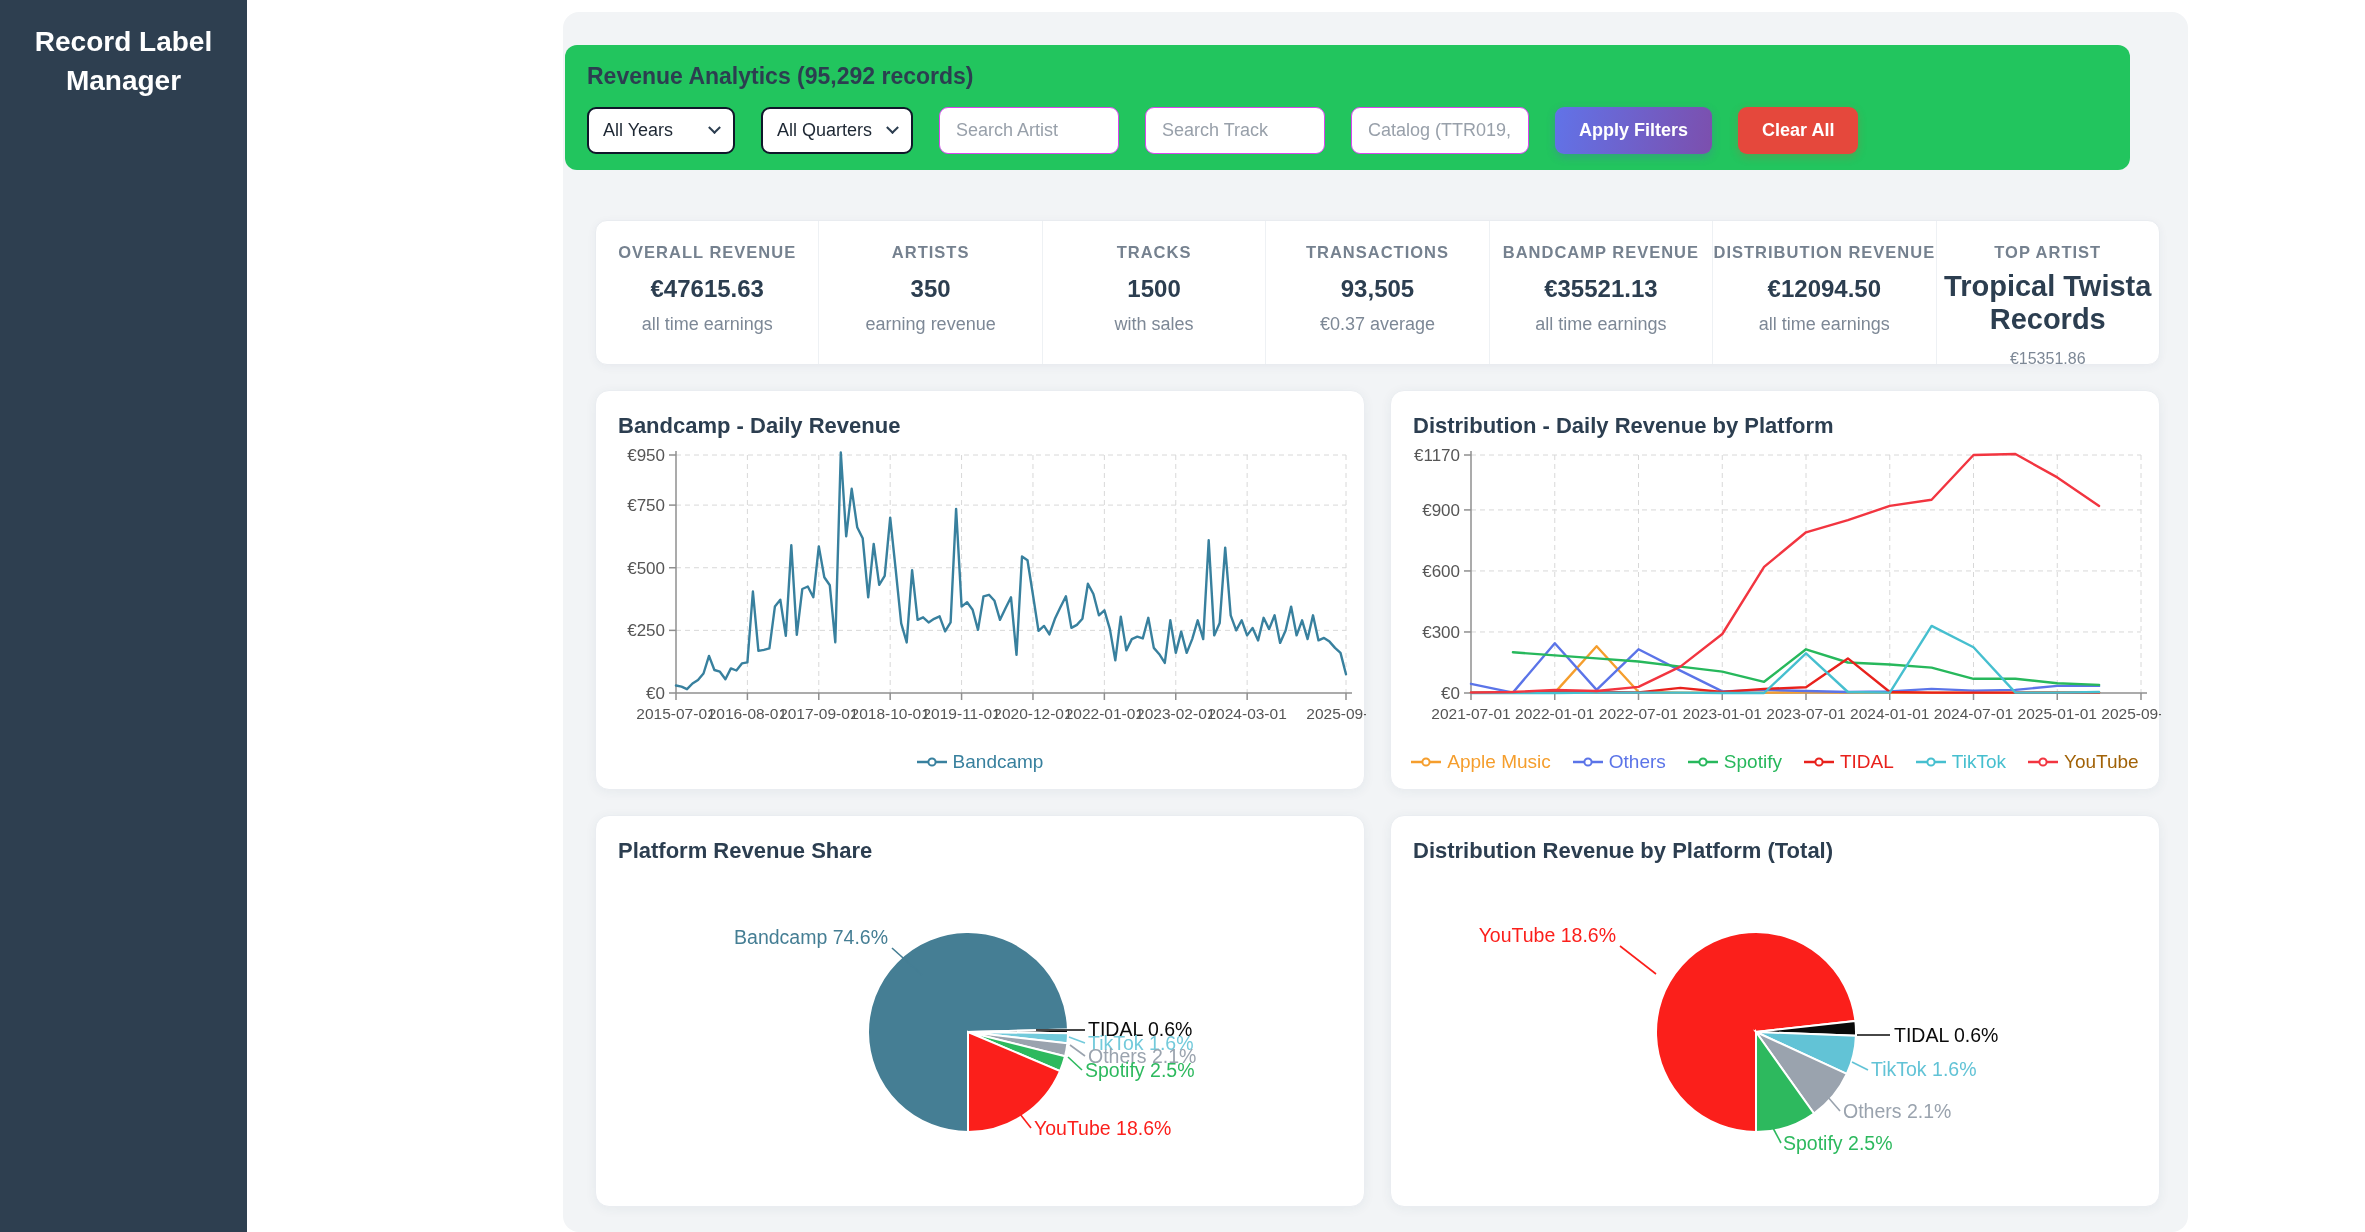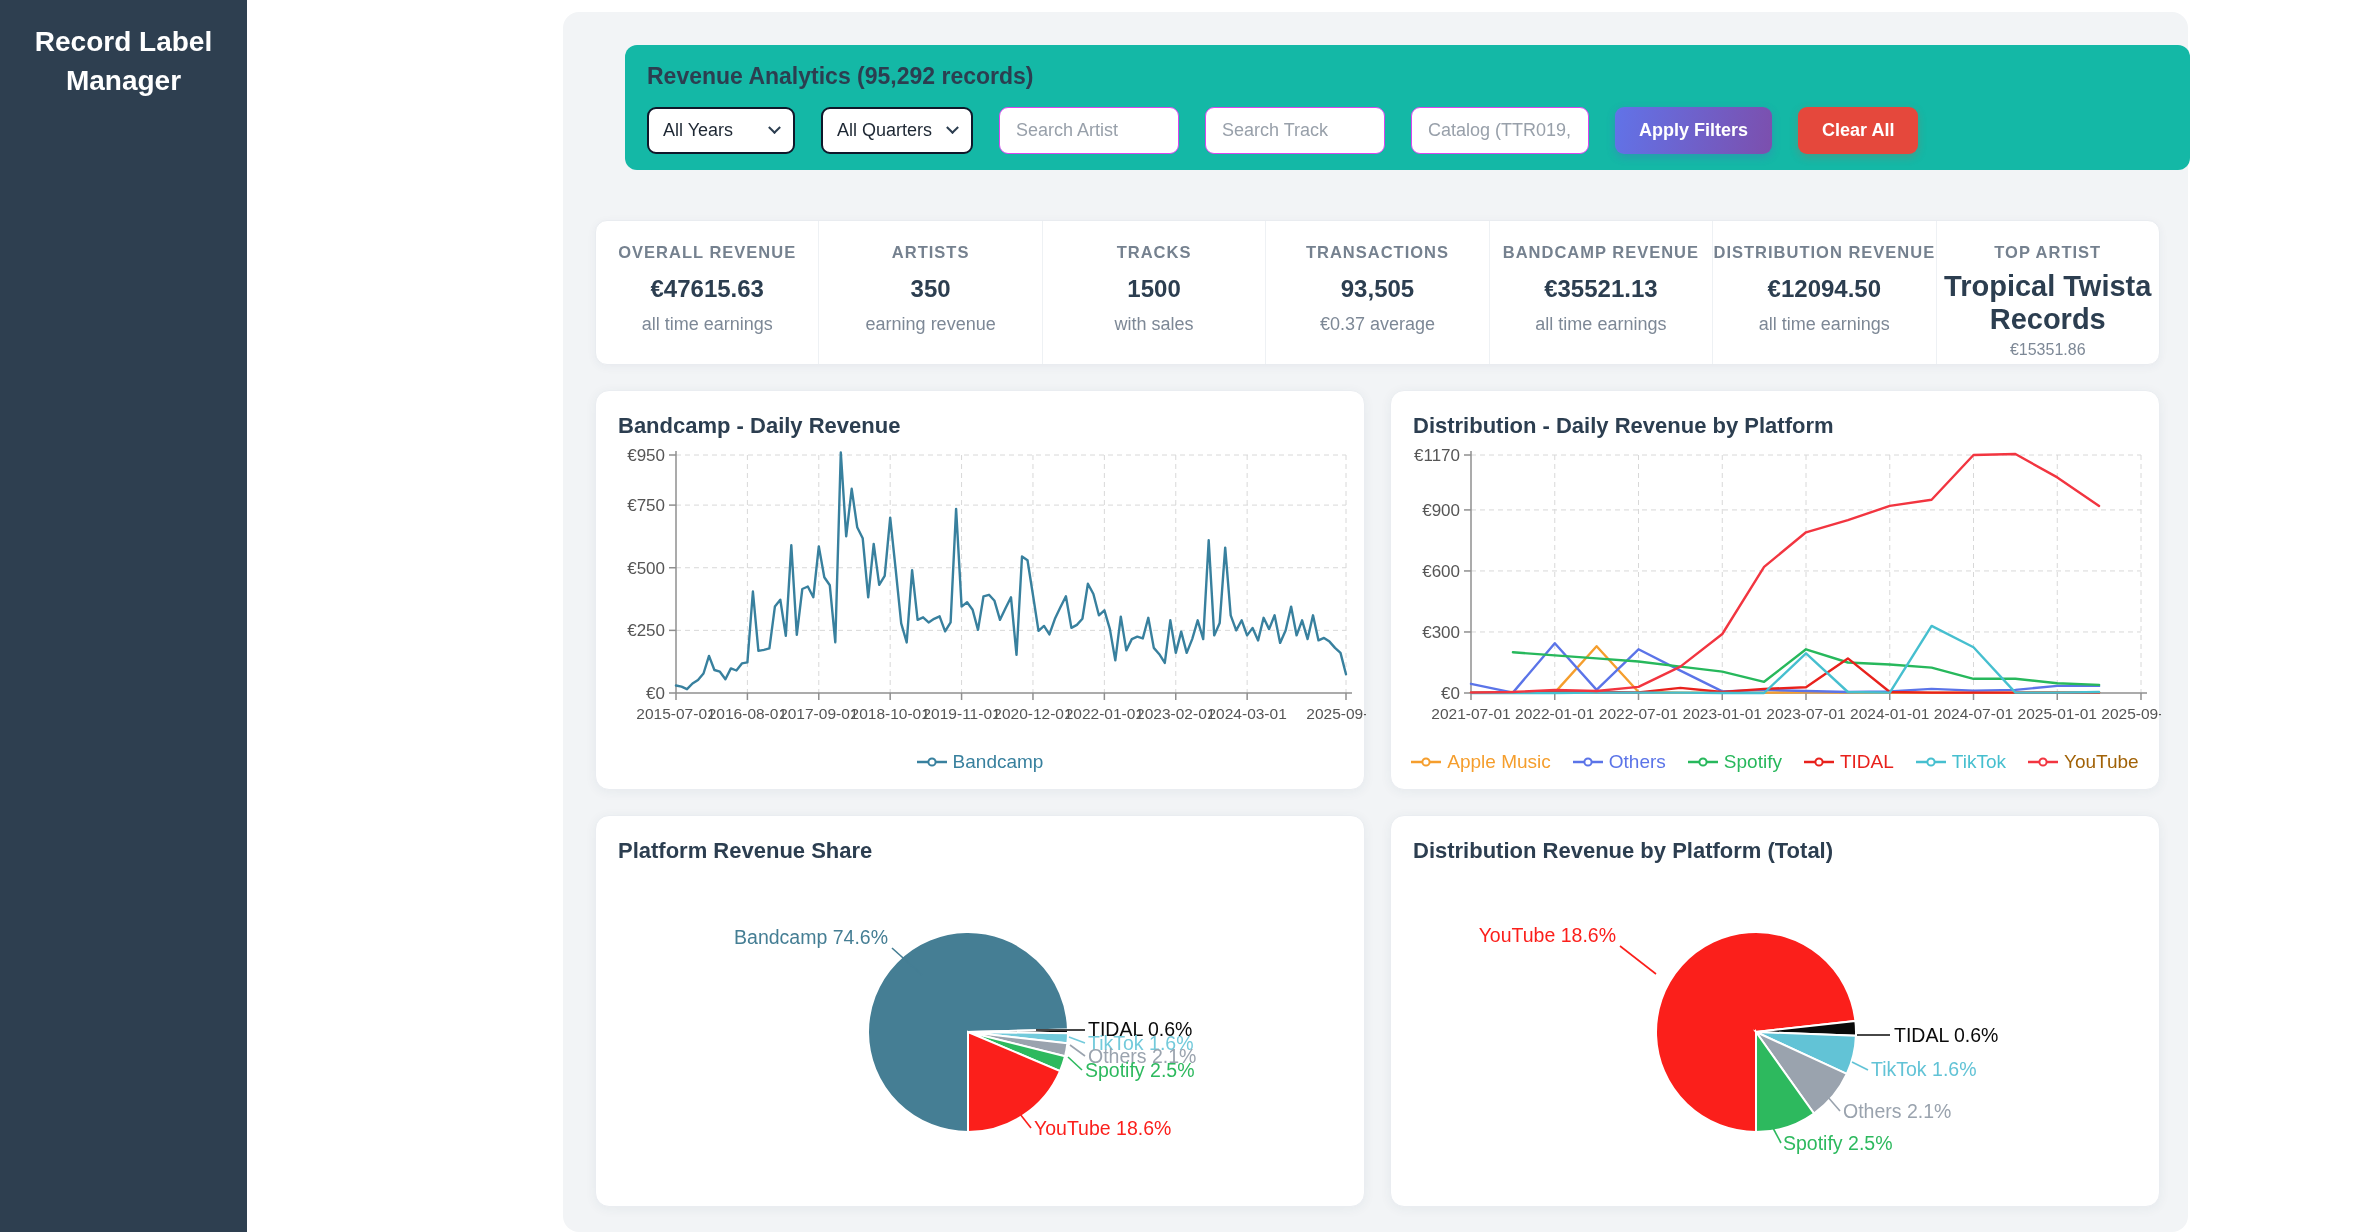--- a/index.html
+++ b/index.html
@@ -10,40 +10,40 @@
   .sidebar { position:absolute; left:0; top:0; width:247px; height:1232px; background:#2e3f50; }
   .app-title { margin:22px auto 0; width:190px; text-align:center; color:#ffffff; font-weight:bold; font-size:28px; line-height:39px; }
   .nav { margin-top:48px; }
   .nav-item { margin:15px 14px; padding:12px 16px; font-size:20px; color:#c9d3dd; border-radius:8px; cursor:pointer; }
   .nav-item.active { background:#3d5166; color:#ffffff; }
 
   
   .content-bg { position:absolute; left:563px; top:12px; width:1625px; height:1220px; background:#f2f4f6; border-radius:16px; }
 
   
-  .filter-panel { position:absolute; left:625px; top:45px; width:1565px; height:125px; background:#14b8a6; border-radius:12px; }
+  .filter-panel { position:absolute; left:565px; top:45px; width:1565px; height:125px; background:#22c55e; border-radius:12px; }
   .filter-title { position:absolute; left:22px; top:18px; font-size:23px; font-weight:bold; color:#2c3e50; }
   .controls { position:absolute; left:22px; top:62px; display:flex; align-items:center; gap:26px; }
   .selectbox { width:148px; height:47px; background:#fff; border:2px solid #0f172a; border-radius:9px; display:flex; align-items:center; padding:0 14px; font-size:18px; color:#1d2733; cursor:pointer;text-align:center; }
   .selectbox .chev { margin-left:auto; width:9px; height:9px; border-right:2px solid #2c3e50; border-bottom:2px solid #2c3e50; transform:rotate(45deg) translate(-2px,-2px); }
   .txt-input { width:180px; height:47px; background:#fff; border:1px solid #d946ef; border-radius:9px; padding:0 16px; font-size:18px; color:#1d2733; font-family:"Liberation Sans", sans-serif; }
   .txt-input::placeholder { color:#98a0aa; }
   .btn { height:47px; border:none; border-radius:9px; font-size:18px; font-weight:bold; color:#fff; cursor:pointer; font-family:"Liberation Sans", sans-serif; padding:0 24px; }
   .btn-apply { background:linear-gradient(100deg,#6173e8 0%,#7c4fad 100%); box-shadow:0 3px 8px rgba(98,80,200,.3); }
   .btn-clear { background:#e5483c; box-shadow:0 3px 8px rgba(220,70,60,.25); }
 
   
   .stats-card { position:absolute; left:595px; top:220px; width:1565px; height:145px; background:#fff; border:1px solid #e9ecf0; border-radius:12px; box-shadow:0 2px 10px rgba(40,60,90,.05); display:flex; }
   .stat { flex:1 1 0; padding-top:22px; text-align:center; border-right:1px solid #eef1f4; }
   .stat:last-child { border-right:none; }
   .stat-label { font-size:16.5px; font-weight:bold; letter-spacing:1px; color:#75818f; text-transform:uppercase; }
   .stat-value { margin-top:13px; font-size:24px; font-weight:bold; color:#2c3e50; }
   .stat-sub { margin-top:11px; font-size:18px; color:#7d8896; }
   .stat.top-artist .stat-value { font-size:29px; line-height:33px; width:210px; margin:8px auto 0; }
-  .stat.top-artist .stat-sub { margin-top:5px; font-size:16px; }
+  .stat.top-artist .stat-sub { margin-top:14px; font-size:16px; }
 
   
   .card { position:absolute; width:770px; background:#fff; border:1px solid #eaedf1; border-radius:14px; box-shadow:0 2px 12px rgba(40,60,90,.06); }
   .card-title { position:absolute; left:22px; top:22px; font-size:22px; font-weight:bold; color:#2c3e50; }
   #card-line-0 { left:595px; top:390px; height:400px; }
   #card-line-1 { left:1390px; top:390px; height:400px; }
   #card-pie-0  { left:595px; top:815px; height:392px; }
   #card-pie-1  { left:1390px; top:815px; height:392px; }
   .line-svg { position:absolute; left:0; top:52px; }
   .pie-svg  { position:absolute; left:0; top:45px; }

